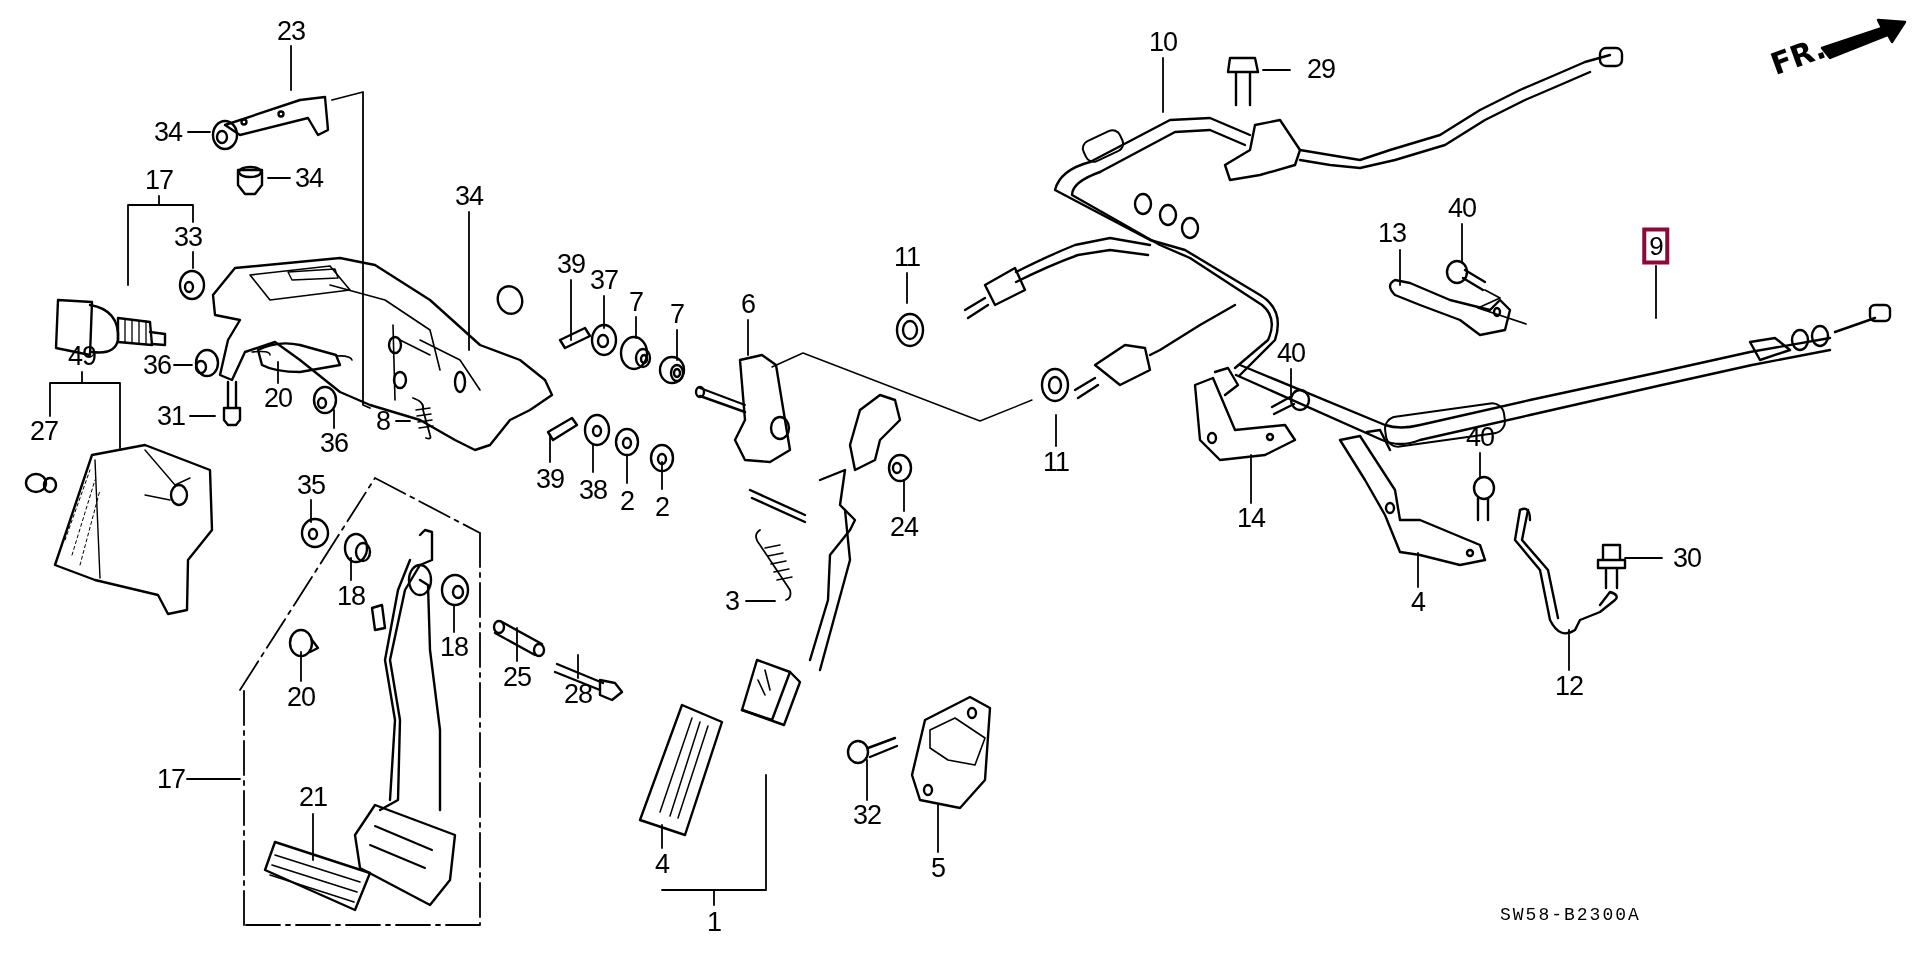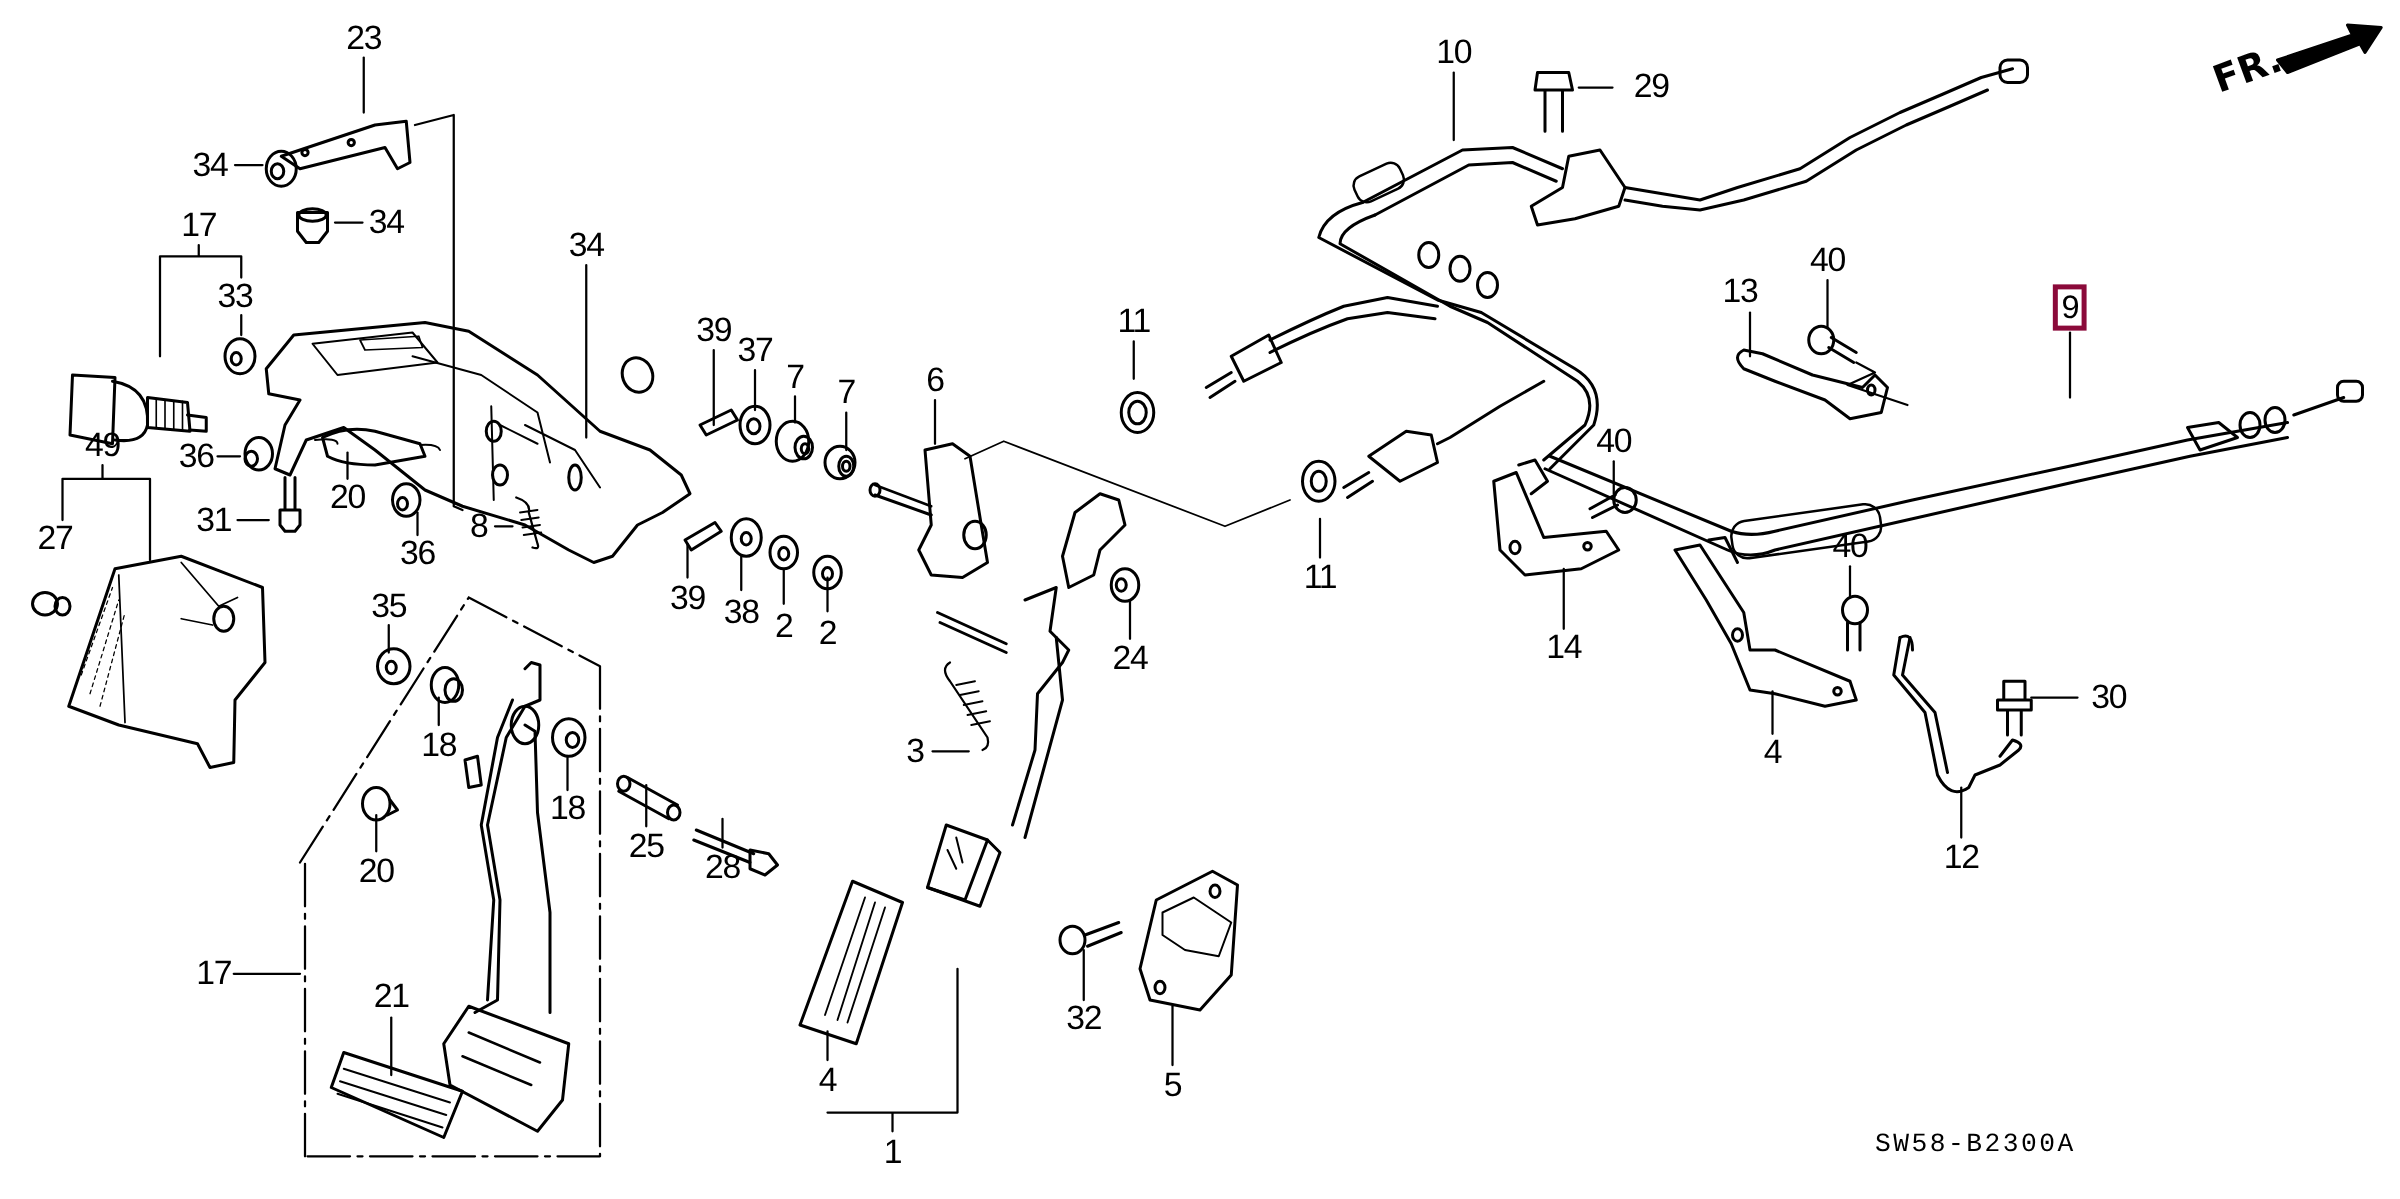--- a/index.html
+++ b/index.html
@@ -2,21 +2,21 @@
 <html><head>
 <meta charset="utf-8">
 <style>
   html, body { margin: 0; padding: 0; background: #ffffff; }
   body { width: 1920px; height: 959px; overflow: hidden; position: relative; font-family: "Liberation Sans", sans-serif; }
   #stage { position: absolute; left: 0; top: 0; width: 1920px; height: 959px; }
   svg#art { position: absolute; left: 0; top: 0; }
   .callout { position: absolute; font-family: "Liberation Sans", sans-serif; font-size: 27px; line-height: 1; color: #000; transform: translate(-50%, -50%); white-space: nowrap; cursor: pointer; letter-spacing: -1px; }
   .callout.highlight { border: 4px solid #8b0a3a; padding: 1px 3px 2px 3px; font-size: 26px; }
   .fr { position: absolute; left: 1772px; top: 48px; font-family: "DejaVu Sans", sans-serif; font-weight: bold; font-size: 30px; transform: rotate(-20deg); transform-origin: left center; }
-  .code { position: absolute; left: 1500px; top: 905px; font-family: "Liberation Mono", monospace; font-size: 21px; letter-spacing: 2px; }
+  .code { position: absolute; left: 1500px; top: 905px; font-family: "Liberation Mono", monospace; font-size: 18px; letter-spacing: 2px; }
 </style>
 </head>
 <body>
 
 <div id="stage">
 
 <svg id="art" width="1920" height="959" viewBox="0 0 1920 959" fill="none" stroke="#000" stroke-width="2.4" stroke-linejoin="round" stroke-linecap="round">
 
   <g stroke-width="1.8">
 

